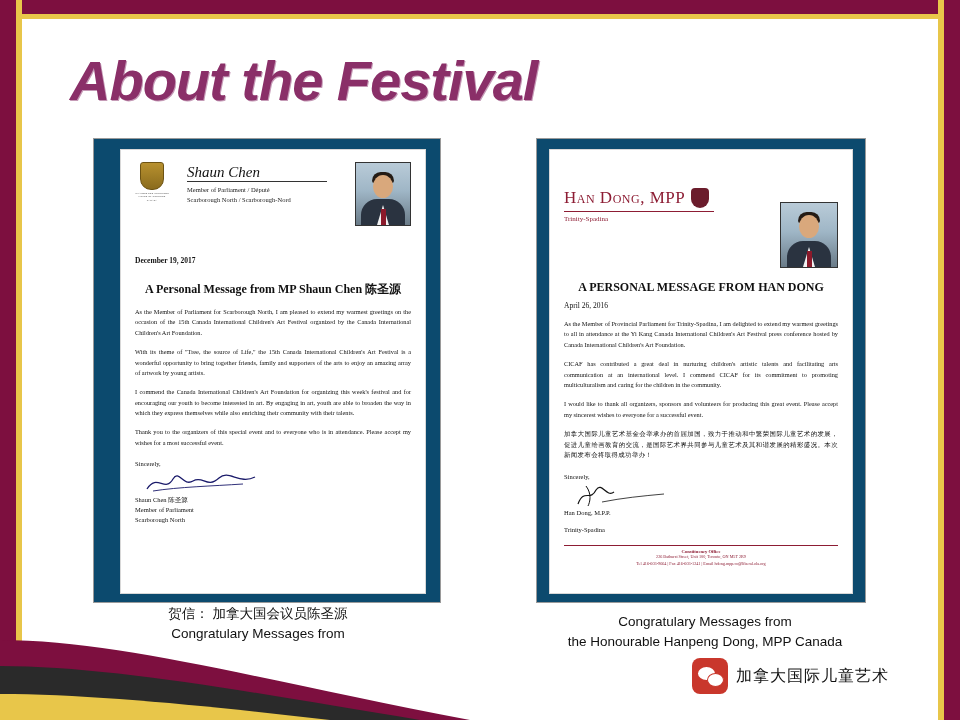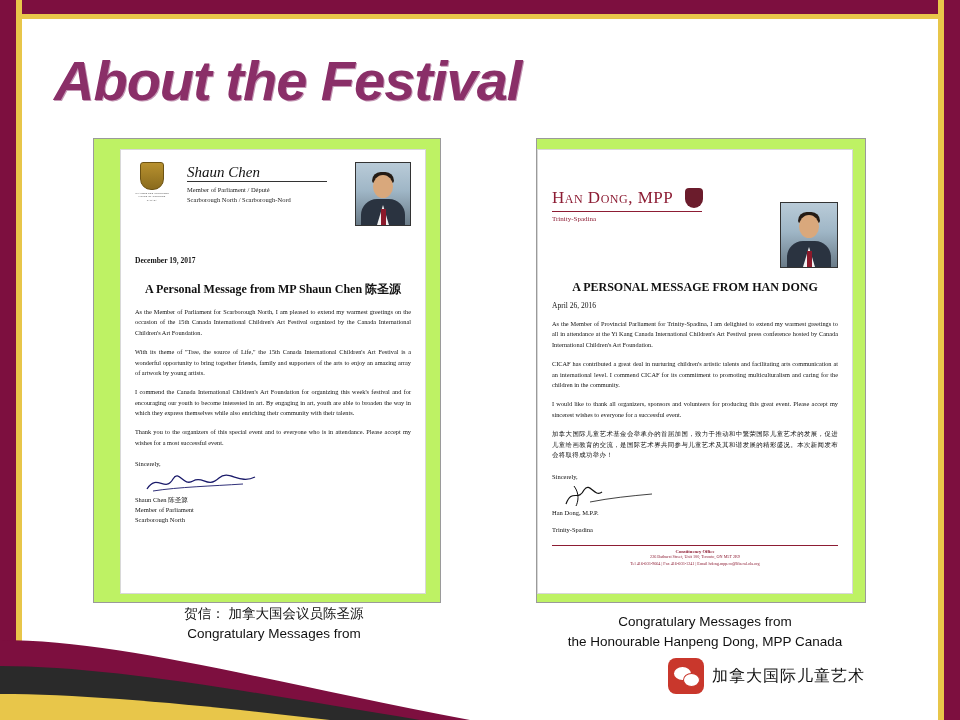--- a/index.html
+++ b/index.html
@@ -61,53 +61,53 @@
   .corner-swoosh {
     position: absolute;
     left: 0; bottom: 0;
     width: 470px; height: 150px;
     overflow: hidden;
   }
 
   
   .slide-title {
     position: absolute;
-    left: 54px;
+    left: 70px;
     top: 48px;
     font-size: 56px;
     font-weight: bold;
     font-style: italic;
     color: #8a2f68;
     letter-spacing: -1px;
     text-shadow: 1px 1px 0 #c59ab6;
     white-space: nowrap;
   }
 
   
   .letter-card {
     position: absolute;
-    background: #bef264;
+    background: #0c4a6e;
     border: 1px solid #9a9a9a;
     box-sizing: border-box;
     overflow: hidden;
   }
   .letter-card.left { left: 93px;  top: 138px; width: 348px; height: 465px; }
   .letter-card.right{ left: 536px; top: 138px; width: 330px; height: 465px; }
 
   .letter-inner {
     position: absolute;
     left: 26px; top: 10px; right: 14px; bottom: 8px;
     border: 1px solid #d8d8d8;
     background: #fff;
     box-sizing: border-box;
     padding: 12px 14px 8px 14px;
     overflow: hidden;
   }
   .letter-card.right .letter-inner {
-    left: 0; right: 12px;
+    left: 12px; right: 12px;
   }
 
   
   .lh-row {
     position: relative;
     min-height: 70px;
   }
   .crest {
     position: absolute;
     left: 0; top: 0;
@@ -305,27 +305,27 @@
   }
 
   
   .caption {
     position: absolute;
     text-align: center;
     font-size: 13.5px;
     color: #111;
     line-height: 1.45;
   }
-  .caption.left  { left: 124px; top: 604px; width: 300px; }
+  .caption.left  { left: 108px; top: 604px; width: 300px; }
   .caption.right { left: 540px; top: 612px; width: 330px; }
 
   
   .wechat {
     position: absolute;
-    left: 668px;
+    left: 692px;
     top: 658px;
     display: flex;
     align-items: center;
     gap: 8px;
   }
   .wechat-logo {
     width: 36px; height: 36px;
     border-radius: 8px;
     background: #c9372c;
     position: relative;

